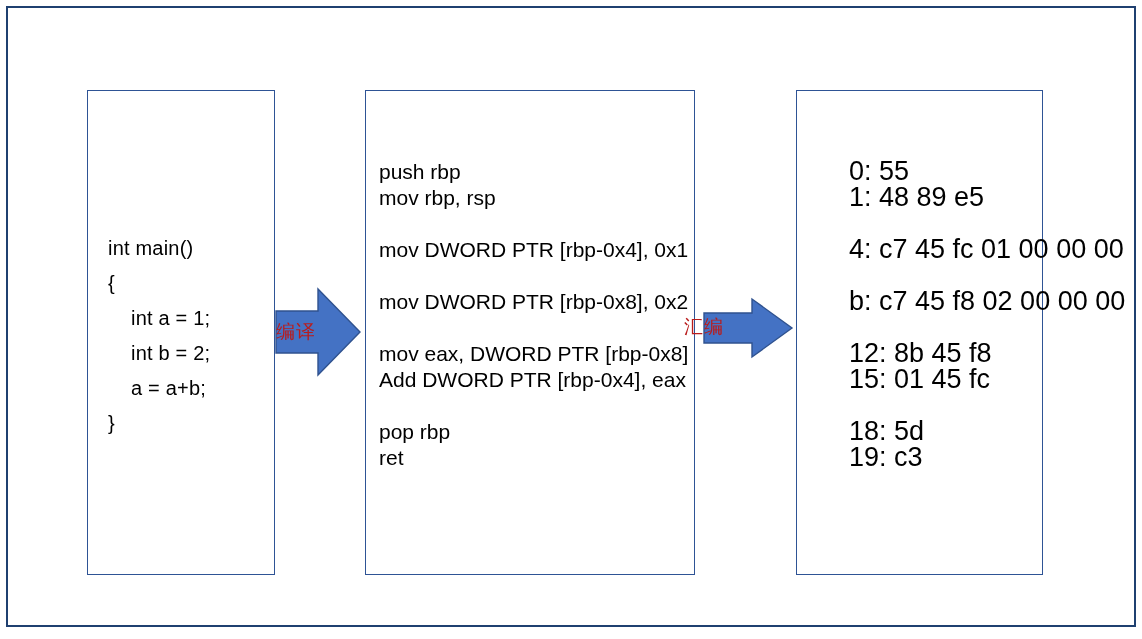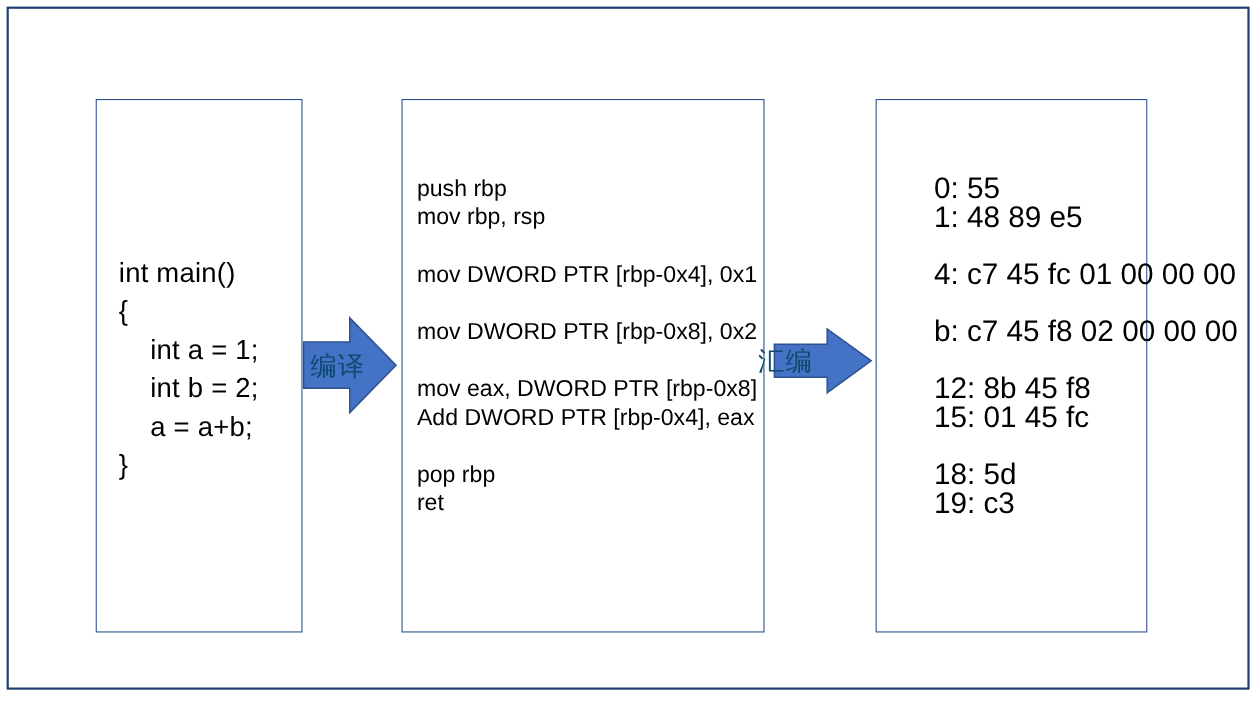--- a/index.html
+++ b/index.html
@@ -48,21 +48,21 @@
   .panel-text {
     position: absolute;
     white-space: pre;
     color: #000000;
   }
 
   
   #c-code {
     left: 20px;
     top: 140px;
-    font-size: 25px;
+    font-size: 20px;
     line-height: 35px;
     letter-spacing: 0.2px;
   }
 
   
   #asm-code {
     left: 13px;
     top: 68px;
     font-size: 21px;
     line-height: 26px;
@@ -86,26 +86,25 @@
 
   .arrow-wrap svg {
     display: block;
     width: 100%;
     height: 100%;
     overflow: visible;
   }
 
   .arrow-label {
     position: absolute;
-    color: #0c4a6e;
-    font-size: 24px;
+    color: #b91c1c;
+    font-size: 19px;
     line-height: 1;
     letter-spacing: 1px;
     white-space: nowrap;
-    text-align: center;
   }
   #arrow-1-label { left: 276px; top: 322px; width: 62px; }
   #arrow-2-label { left: 684px; top: 317px; width: 60px; }
 </style>
 </head>
 <body>
 
 <div id="slide">
 
   <div class="page-frame"></div>

